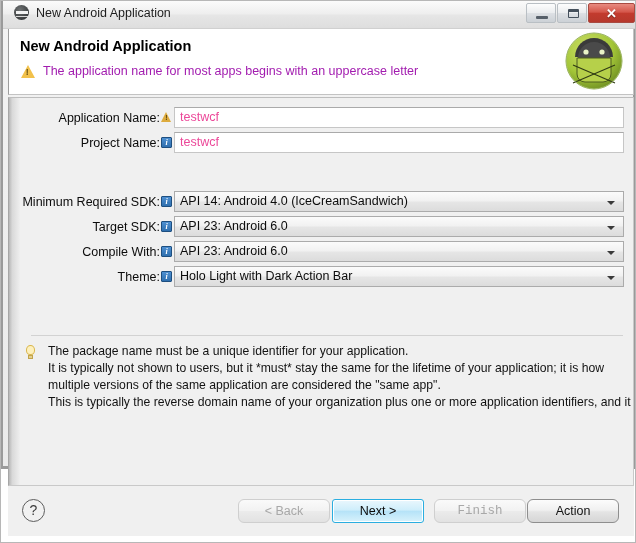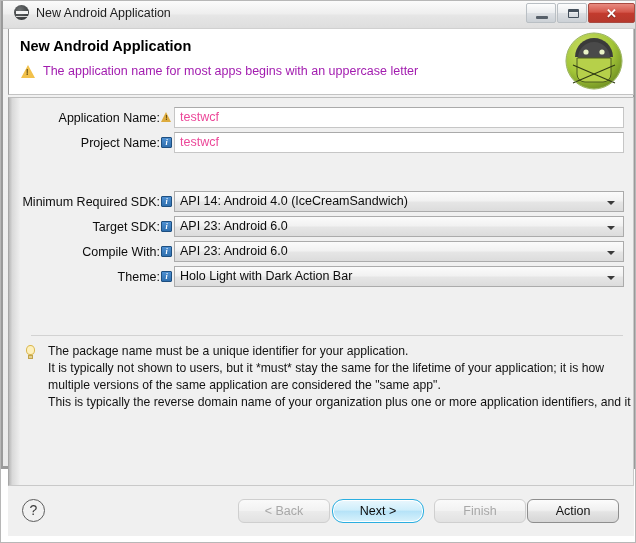--- a/index.html
+++ b/index.html
@@ -383,32 +383,32 @@
     border-radius: 6px;
     background: linear-gradient(180deg,#fafafa 0%,#f2f2f2 48%,#ebebeb 52%,#e2e2e2 100%);
     font-size: 12.5px;
     color: #121212;
     text-align: center;
     line-height: 22px;
   }
   .btn.disabled { color: #a8a8a8; border-color: #cfcfcf; }
   .btn.primary {
     border: 1px solid #2aaee0;
-    border-radius: 11px;
+    border-radius: 3px;
     background: linear-gradient(180deg,#eaf7fd 0%,#cfeefb 45%,#b6e3f8 52%,#d8f2fc 100%);
     box-shadow: 0 0 0 1px #ffffff inset;
     color: #0a0a0a;
   }
   .btn.strong {
     border: 1px solid #8e8e8e;
     background: linear-gradient(180deg,#fcfcfc 0%,#f0f0f0 46%,#e4e4e4 54%,#d6d6d6 100%);
   }
   #btn-back   { left: 235px; }
   #btn-next   { left: 329px; }
-  #btn-finish { left: 431px; }
+  #btn-finish { left: 431px; font-family: Liberation Mono, monospace; }
   #btn-cancel { left: 524px; }
 </style>
 </head>
 <body>
 
 <div class="window">
 
   <div class="titlebar">
     <div class="title-left">
       <span class="droid-mini"></span>

